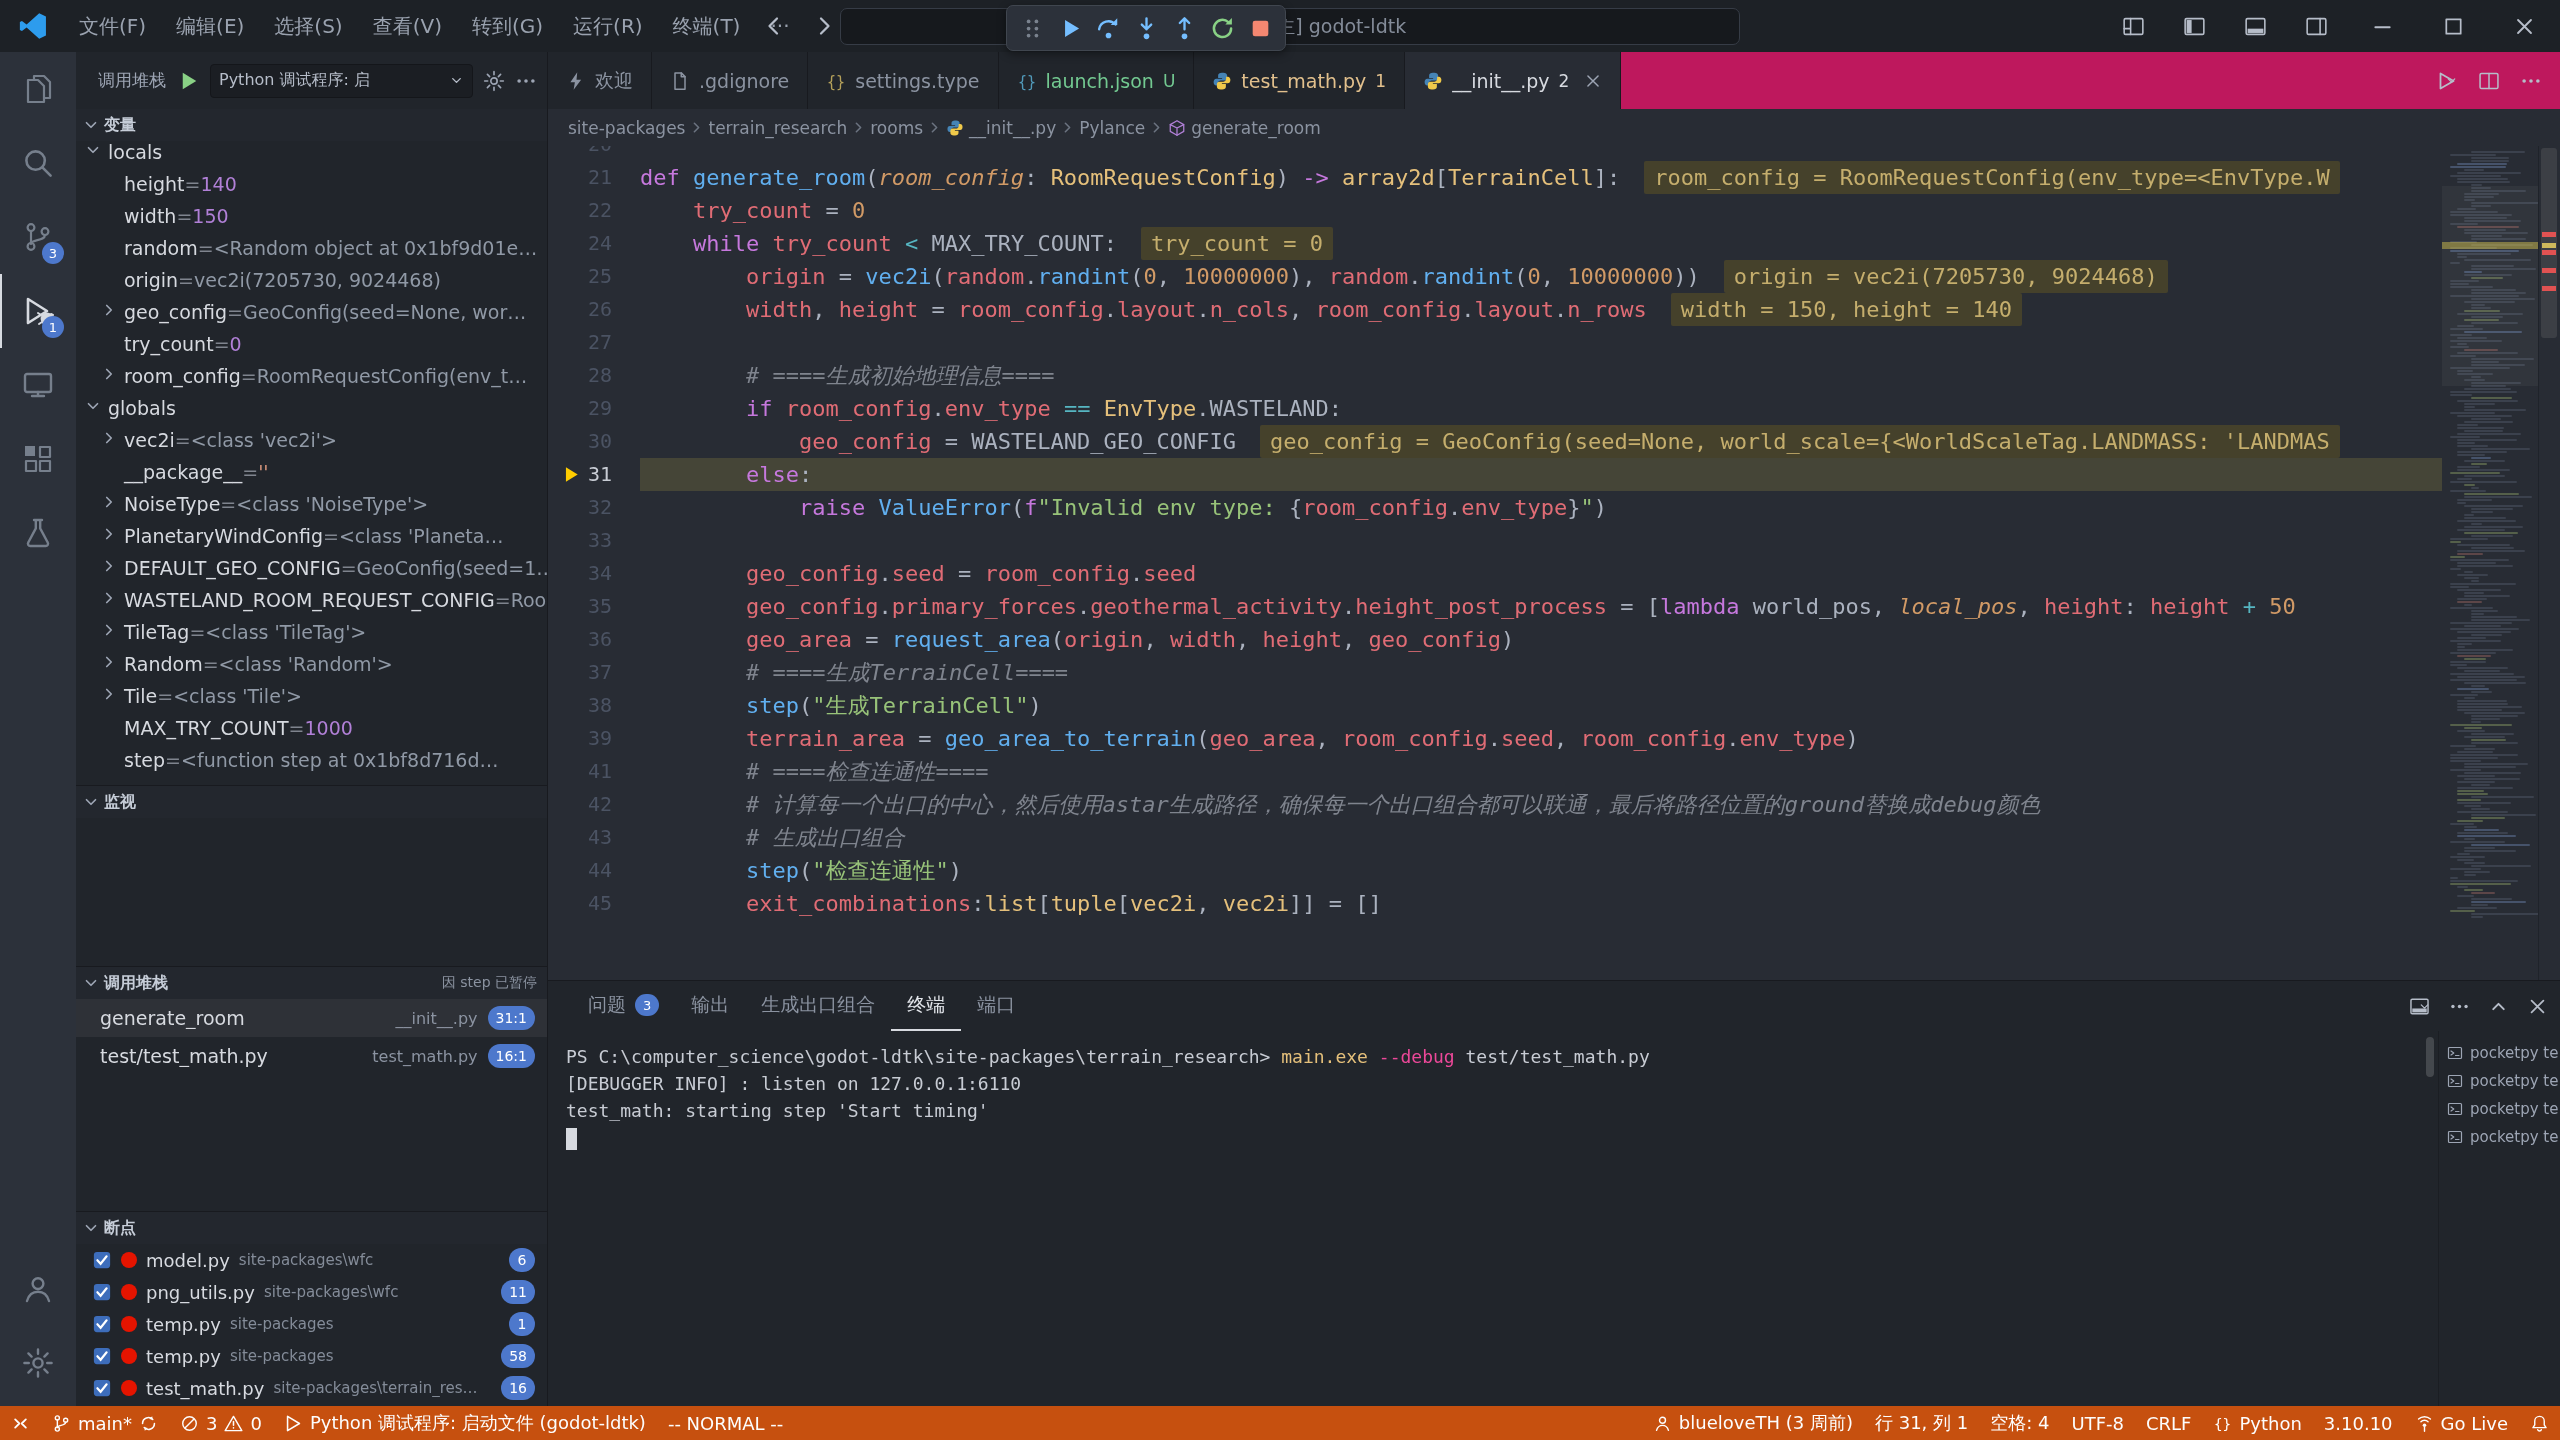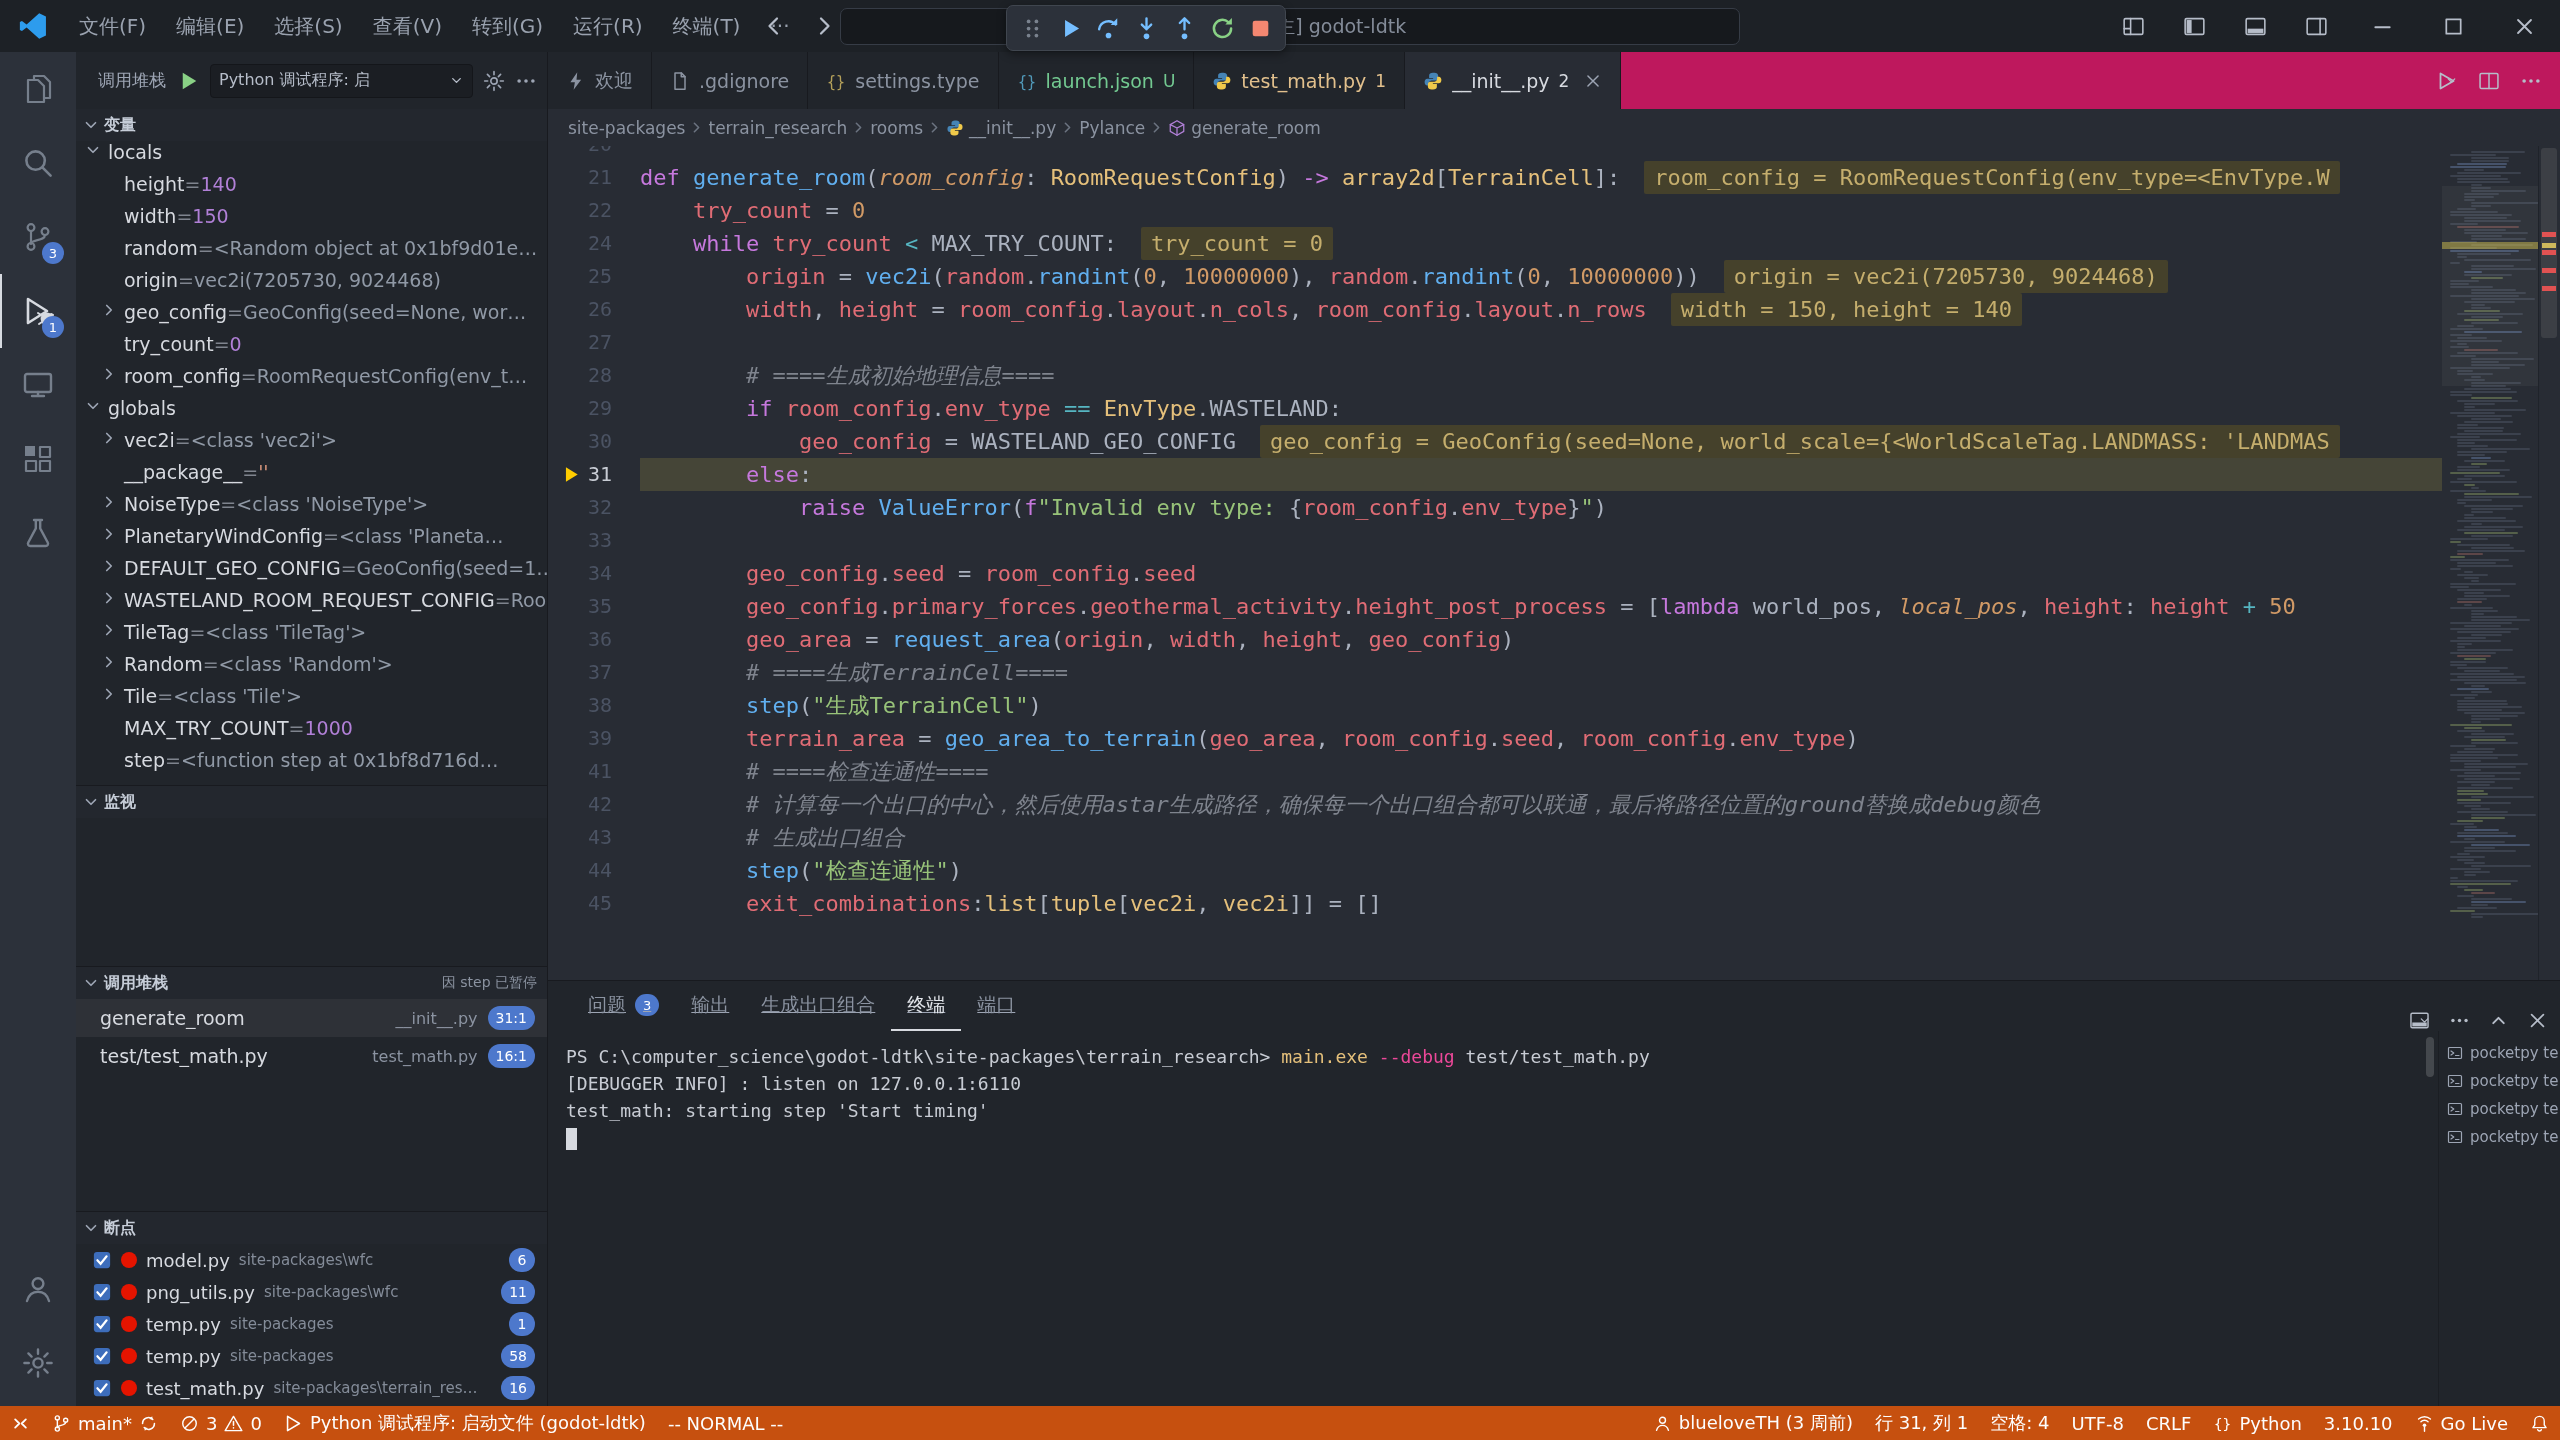--- a/index.html
+++ b/index.html
@@ -110,21 +110,21 @@
   .minimap{width:96px;flex:none;position:relative;padding-top:4px;overflow:hidden;}
   .mm-slider{position:absolute;left:0;top:40px;width:100%;height:200px;background:rgba(255,255,255,.045);}
   .mm-cur{position:absolute;left:0;width:100%;height:7px;background:rgba(226,204,77,.45);}
   .mm-bar{height:2px;margin:1px 0 1px 8px;background:#3b414d;border-radius:1px;}
   .overview{width:22px;flex:none;position:relative;background:#282c34;border-left:1px solid #1f232a;}
   .ov-mark{position:absolute;left:3px;width:14px;height:5px;}
   .ov-thumb{position:absolute;left:2px;top:2px;width:16px;height:190px;background:rgba(121,121,121,.25);border-radius:3px;}
 
   
   .panel{height:426px;flex:none;border-top:1px solid #181a1f;background:#21252b;display:flex;flex-direction:column;min-height:0;}
-  .panel-header{height:50px;flex:none;display:flex;align-items:flex-end;padding:0 12px 0 24px;text-decoration:underline;}
+  .panel-header{height:50px;flex:none;display:flex;align-items:center;padding:0 12px 0 24px;}
   .ptabs{display:flex;height:100%;}
   .ptab{display:flex;align-items:center;gap:9px;padding:0 16px;font-size:19px;color:#8b93a1;border-bottom:2px solid transparent;}
   .ptab.active{color:#e3e6eb;border-bottom-color:#d7dae0;}
   .panel-actions{margin-left:auto;display:flex;align-items:center;gap:18px;color:#b6bdc9;}
   .panel-actions .icon{width:21px;height:21px;}
   .panel-body{flex:1;display:flex;min-height:0;}
   .terminal{flex:1;min-width:0;padding:12px 0 0 18px;font-family:"DejaVu Sans Mono","Liberation Mono",monospace;font-size:18px;line-height:27px;color:#c8ccd4;overflow:hidden;}
   .tm-line{white-space:pre;}
   .tm-y{color:#e5c07b;}
   .tm-dim{color:#ec4899;}

